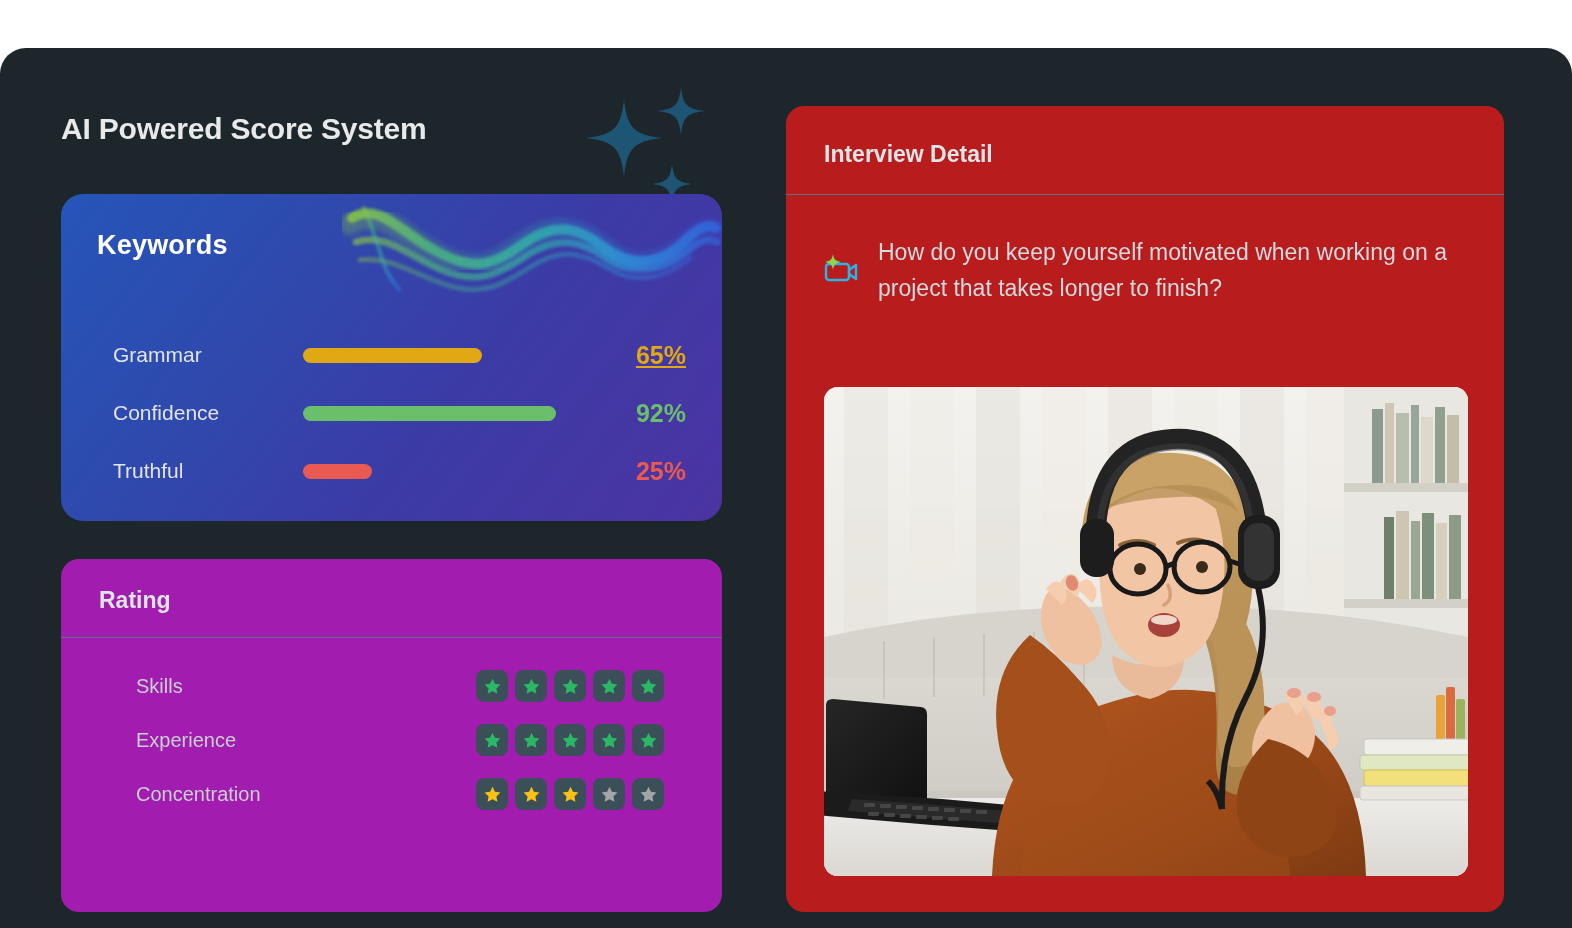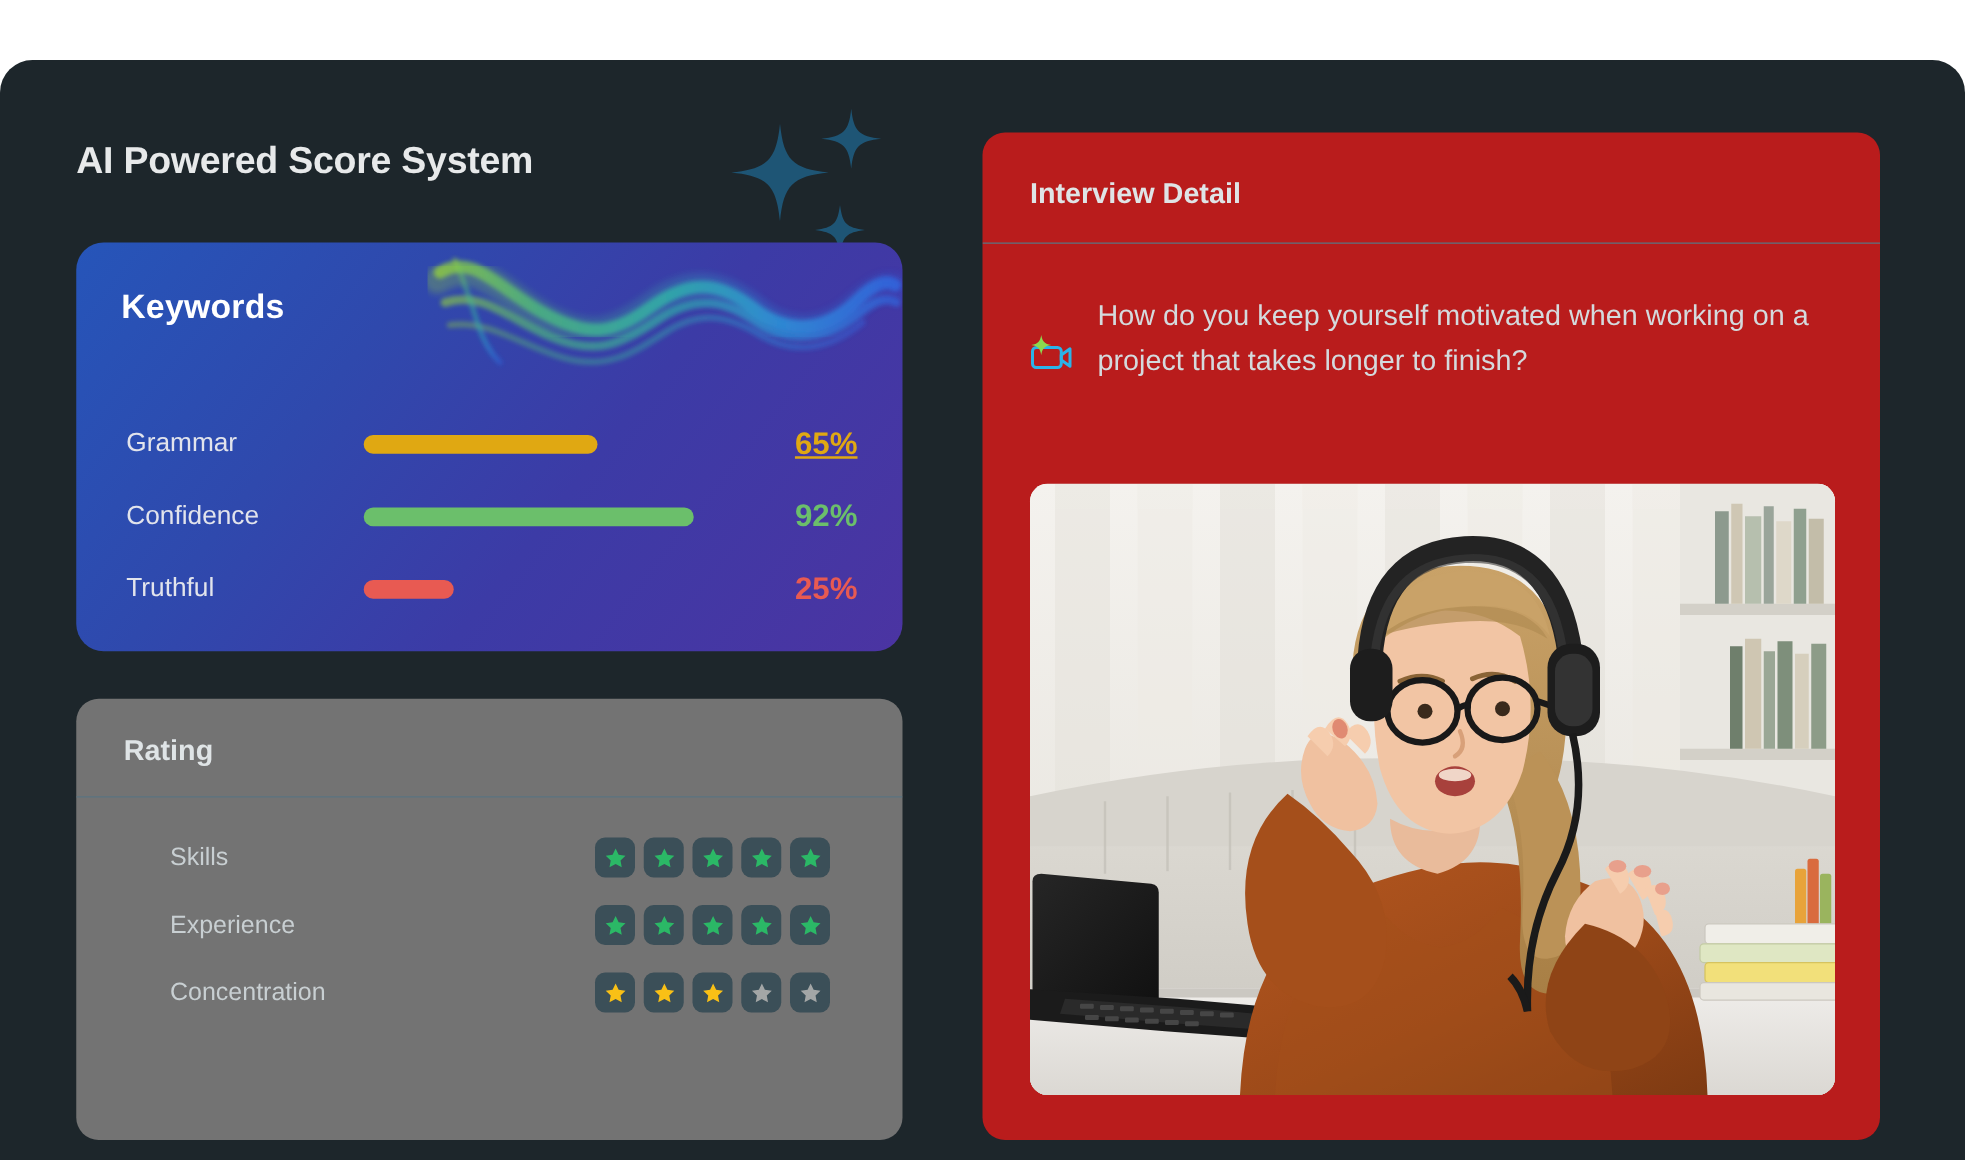--- a/index.html
+++ b/index.html
@@ -78,21 +78,21 @@
     left: 36px;
     top: 36px;
     font-size: 27px;
     font-weight: 700;
     color: #ffffff;
     letter-spacing: 0.2px;
   }
 
   .kw-rows {
     position: absolute;
-    left: 4px; right: 0;
+    left: 16px; right: 0;
     top: 132px;
   }
 
   .kw-row {
     display: flex;
     align-items: center;
     height: 58px;
     padding: 0 36px;
   }
 
@@ -126,21 +126,21 @@
   }
 
   
   #rating-card {
     position: absolute;
     left: 61px;
     top: 511px;
     width: 661px;
     height: 353px;
     border-radius: 18px;
-    background: #737373;
+    background: #a21caf;
     overflow: hidden;
   }
 
   #rating-title {
     position: absolute;
     left: 38px;
     top: 28px;
     font-size: 23px;
     font-weight: 700;
     color: #dfe4e6;
@@ -221,21 +221,21 @@
     height: 1px;
     background: #5b7481;
   }
 
   #question-block {
     position: absolute;
     left: 36px;
     top: 128px;
     right: 20px;
     display: flex;
-    align-items: flex-end;
+    align-items: center;
     gap: 18px;
   }
 
   #ai-video-icon { flex: 0 0 auto; margin-top: 4px; }
 
   #question-text {
     font-size: 23px;
     line-height: 36px;
     color: #d4dadd;
     font-weight: 400;

